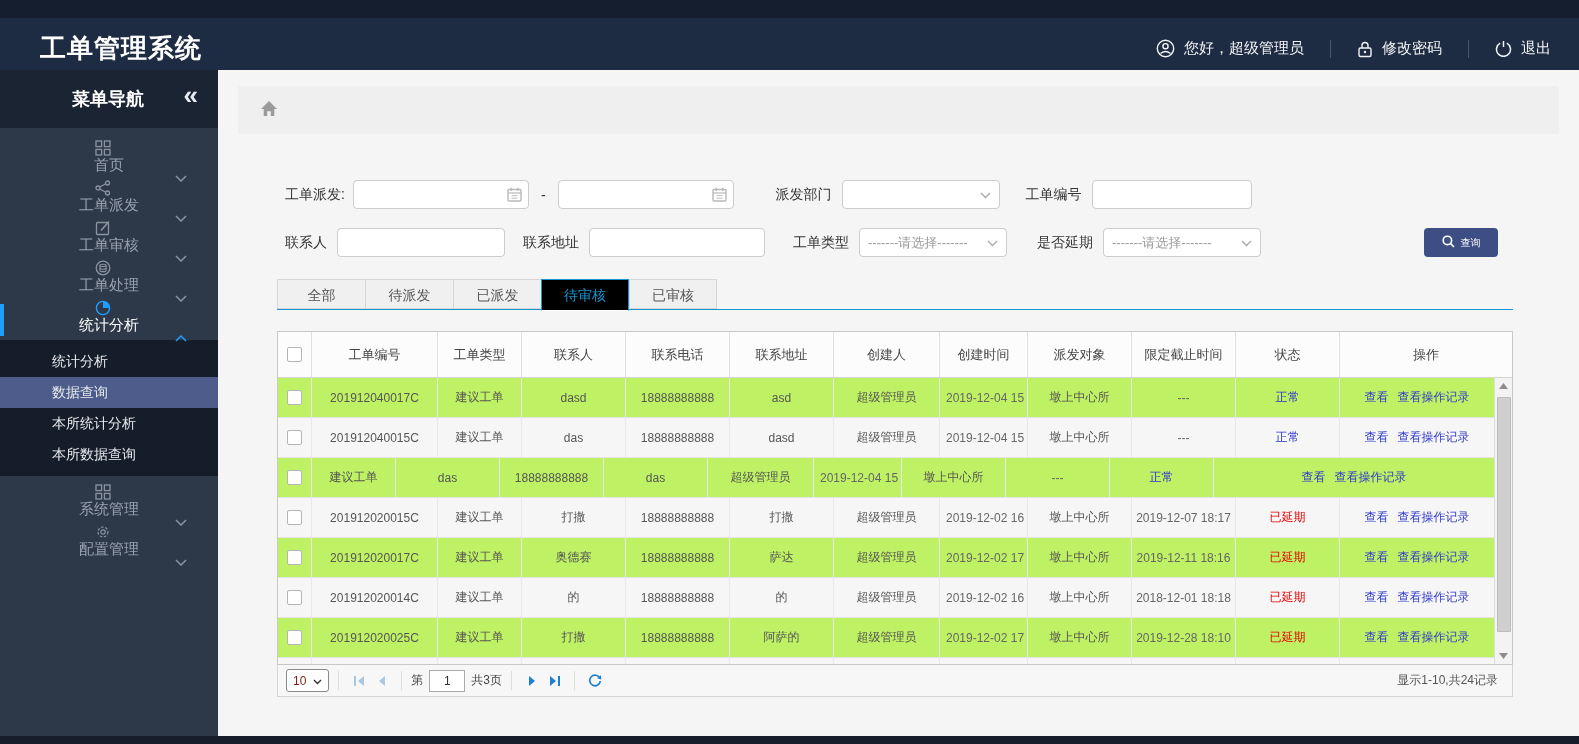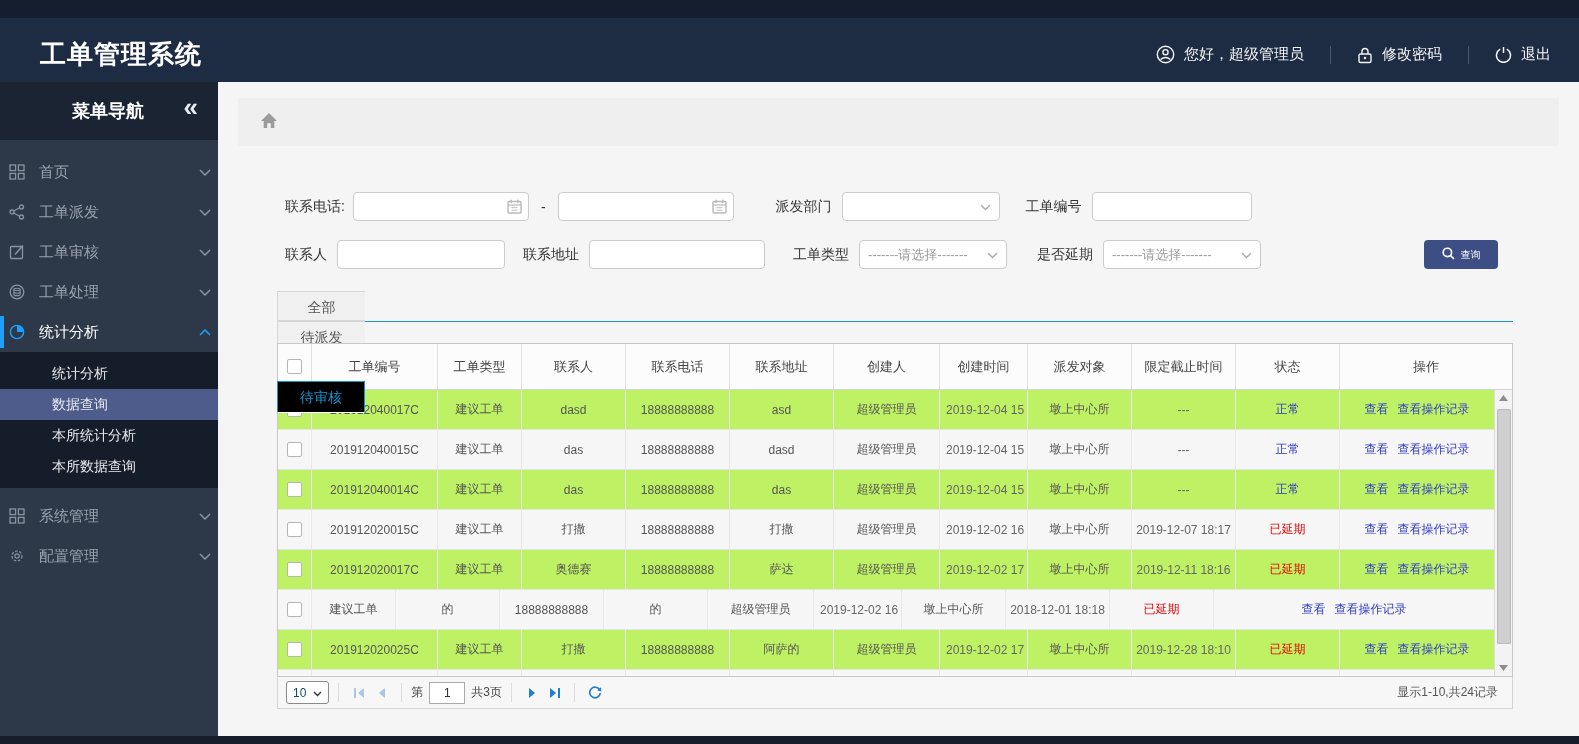--- a/index.html
+++ b/index.html
@@ -2,34 +2,34 @@
 <html><head>
 <meta charset="utf-8">
 <style>
   * { margin:0; padding:0; box-sizing:border-box; }
   html,body { width:1579px; height:744px; overflow:hidden; }
   body { font-family:"Liberation Sans","DejaVu Sans",sans-serif; background:#f5f5f6; }
   .app { display:flex; flex-direction:column; height:744px; }
 
   
   .topstrip { height:18px; background:#141e2e; }
-  .header { height:64px; background:#1e2c43; display:flex; align-items:center; justify-content:space-between; padding:9px 28px 0 40px; }
+  .header { height:52px; background:#1e2c43; display:flex; align-items:center; justify-content:space-between; padding:9px 28px 0 40px; }
   .app-title { color:#fff; font-size:26px; font-weight:bold; letter-spacing:1px; }
   .hright { display:flex; align-items:center; color:#f2f4f7; font-size:15px; }
   .hitem { display:flex; align-items:center; gap:9px; cursor:pointer; }
   .hsep { width:1px; height:18px; background:#46566f; margin:0 26px; }
   .hicon { display:inline-flex; }
 
   
   .bodyrow { flex:1; display:flex; min-height:0;border-radius:15px; }
   .sidebar { width:218px; background:#2d3848; flex-shrink:0; display:flex; flex-direction:column; }
   .navtitle { height:58px; background:#1b2433; color:#fff; font-size:18px; font-weight:bold; display:flex; align-items:center; padding-left:72px; position:relative; }
   .collapse { position:absolute; right:22px; top:10px; font-size:26px; color:#e8ecf2; cursor:pointer; letter-spacing:-2px; }
   .menu { padding-top:12px; }
-  .mitem { height:40px; display:flex; align-items:center; padding:0 7px; color:#99a2ae; font-size:15px; cursor:pointer; position:relative; }
+  .mitem { height:40px; display:flex; align-items:center; padding:0 31px; color:#99a2ae; font-size:15px; cursor:pointer; position:relative;flex-direction:column; }
   .mitem .micon { width:20px; margin-right:12px; display:inline-flex; justify-content:center; color:#8b94a0; }
   .mitem .chev { margin-left:auto; color:#8b94a0; display:inline-flex; }
   .mitem.active { color:#fff; }
   .mitem.active .micon, .mitem.active .chev { color:#1e9fff; }
   .mitem.active::before { content:""; position:absolute; left:0; top:4px; bottom:4px; width:4px; background:#1e9fff; }
   .submenu { background:#151c2a; padding:6px 0; }
   .sitem { height:31px; line-height:31px; padding-left:52px; color:#e8eaee; font-size:14px; cursor:pointer; }
   .sitem.selected { background:#4d5c8a; }
 
   .content { flex:1; display:flex; flex-direction:column; min-width:0; }
@@ -42,21 +42,21 @@
   .frow2 { margin-top:19px; }
   .flabel { font-size:14px; color:#333; white-space:nowrap; }
   .tinput { height:29px; border:1px solid #ccc; border-radius:4px; background:#fff; outline:none; padding:0 26px 0 8px; font-size:13px; color:#333; }
   .plaininput { padding-right:8px; }
   .datebox { position:relative; display:inline-flex; }
   .calicon { position:absolute; right:7px; top:7px; pointer-events:none; }
   .selbox { height:29px; border:1px solid #ccc; border-radius:4px; background:#fff; display:flex; align-items:center; justify-content:space-between; padding:0 8px; font-size:13px; color:#9a9a9a; cursor:pointer; }
   .search-btn { margin-left:auto; width:74px; height:29px; background:#3d4e85; color:#fff; border:none; border-radius:4px; font-size:10px; display:flex; align-items:center; justify-content:center; gap:6px; cursor:pointer; }
 
   
-  .tabs { margin-top:22px; display:flex; border-bottom:1px solid #1794d2; height:31px;flex-direction:column; }
+  .tabs { margin-top:22px; display:flex; border-bottom:1px solid #1794d2; height:31px; }
   .tab { width:88px; height:30px; line-height:30px; text-align:center; font-size:14px; color:#555; background:#f0f0f1; border:1px solid #d6d6d6; border-right:none; cursor:pointer; }
   .tab:last-child { border-right:1px solid #d6d6d6; }
   .tab.active { background:#000000; color:#1794d2; border:1px solid #1794d2; border-bottom:1px solid #fff; height:32px; position:relative; z-index:2; }
 
   
   .grid { margin-top:21px; height:334px; border:1px solid #c8c8c8; background:#fff; position:relative; overflow:hidden; }
   .g-head { height:46px; display:flex; border-bottom:1px solid #d4d4d4; background:#fcfcfc; }
   .hc { display:flex; align-items:center; justify-content:center; font-size:13px; color:#444; border-right:1px solid #e0e0e0; }
   .hc:last-child { border-right:none; }
   .g-bodyrows { position:absolute; top:46px; left:0; right:18px; }
@@ -85,21 +85,21 @@
   .cbx { width:15px; height:15px; border:1px solid #b5b5b5; border-radius:2px; background:#fff; cursor:pointer; }
   
   .vscroll { position:absolute; top:46px; right:0; bottom:0; width:18px; background:#f3f3f3; border-left:1px solid #ddd; }
   .sb-btn { position:absolute; left:0; right:0; height:16px; display:flex; align-items:center; justify-content:center; color:#8d8d8d; font-size:8px; cursor:pointer; }
   .sb-up { top:0; }
   .sb-dn { bottom:0; }
   .sb-thumb { position:absolute; left:2px; right:1px; top:19px; bottom:32px; background:#cfcfcf; border:1px solid #bcbcbc; border-radius:1px; cursor:grab; }
 
   
   .pager { height:32px; border:1px solid #d4d4d4; border-top:none; background:#f7f7f8; display:flex; align-items:center; padding:0 8px; font-size:12px; color:#444; }
-  .psize { height:23px; border:1px solid #8a8a8a; border-radius:3px; background:#fff; display:flex; align-items:center; gap:7px; padding:0 6px; cursor:pointer; color:#0c4a6e; }
+  .psize { height:23px; border:1px solid #8a8a8a; border-radius:3px; background:#fff; display:flex; align-items:center; gap:7px; padding:0 6px; cursor:pointer; color:#7f1d1d; }
   .pdiv { width:1px; height:19px; background:#ddd; margin:0 9px; }
   .pbtn { display:inline-flex; align-items:center; justify-content:center; width:22px; height:22px; cursor:pointer; }
   .pageno-input { width:36px; height:22px; border:1px solid #aaa; text-align:center; font-size:12px; color:#333; margin:0 6px; outline:none; background:#fff; }
   .pright { margin-left:auto; color:#555; padding-right:6px; }
 
   .footstrip { height:8px; background:#161e2c; }
 </style>
 </head>
 <body>
 
@@ -278,21 +278,21 @@
     <div class="content">
       <div class="breadcrumb">
         <span><svg width="18" height="17" viewBox="0 0 18 17">
               <path d="M9 1 L17 9 H14.3 V16 H10.8 V11.2 H7.2 V16 H3.7 V9 H1 Z" fill="#9b9b9b"></path>
             </svg></span>
       </div>
 
       <div class="inner">
 
         <div class="frow frow1">
-          <span class="flabel" style="padding-left:8px;">联系电话:</span>
+          <span class="flabel" style="padding-left:8px;">工单派发:</span>
           <span class="datebox" style="margin-left:8px;">
             <input class="tinput" style="width: 176px;">
             <span class="calicon"><svg width="15" height="15" viewBox="0 0 15 15">
                   <rect x="1" y="2.5" width="13" height="11.5" rx="1" fill="none" stroke="#b9b9b9" stroke-width="1.4"></rect>
                   <line x1="4.2" y1="0.8" x2="4.2" y2="4" stroke="#b9b9b9" stroke-width="1.4"></line>
                   <line x1="10.8" y1="0.8" x2="10.8" y2="4" stroke="#b9b9b9" stroke-width="1.4"></line>
                   <line x1="1" y1="6" x2="14" y2="6" stroke="#b9b9b9" stroke-width="1.2"></line>
                   <line x1="4.5" y1="8.6" x2="10.5" y2="8.6" stroke="#c9c9c9" stroke-width="1.2"></line>
                   <line x1="4.5" y1="11.2" x2="10.5" y2="11.2" stroke="#c9c9c9" stroke-width="1.2"></line>
                 </svg></span>
@@ -413,21 +413,20 @@
                 </div>
     <div class="gc c11">
       <span class="alink">查看</span>
       <span class="alink">查看操作记录</span>
     </div>
   </div>
               <div class="grow">
     <div class="gc c0">
                   <span class="cbx"></span>
                 </div>
-    <div class="gc c1">201912040014C</div>
     <div class="gc c2">建议工单</div>
     <div class="gc c3">das</div>
     <div class="gc c4">18888888888</div>
     <div class="gc c5">das</div>
     <div class="gc c6">超级管理员</div>
     <div class="gc c7 date-cell">2019-12-04 15</div>
     <div class="gc c8">墩上中心所</div>
     <div class="gc c9 date-cell">---</div>
     <div class="gc c10">
                   <span class="status-blue">正常</span>
@@ -476,20 +475,21 @@
                 </div>
     <div class="gc c11">
       <span class="alink">查看</span>
       <span class="alink">查看操作记录</span>
     </div>
   </div>
               <div class="grow">
     <div class="gc c0">
                   <span class="cbx"></span>
                 </div>
+    <div class="gc c1">201912020014C</div>
     <div class="gc c2">建议工单</div>
     <div class="gc c3">的</div>
     <div class="gc c4">18888888888</div>
     <div class="gc c5">的</div>
     <div class="gc c6">超级管理员</div>
     <div class="gc c7 date-cell">2019-12-02 16</div>
     <div class="gc c8">墩上中心所</div>
     <div class="gc c9 date-cell">2018-12-01 18:18</div>
     <div class="gc c10">
                   <span class="status-red">已延期</span>

